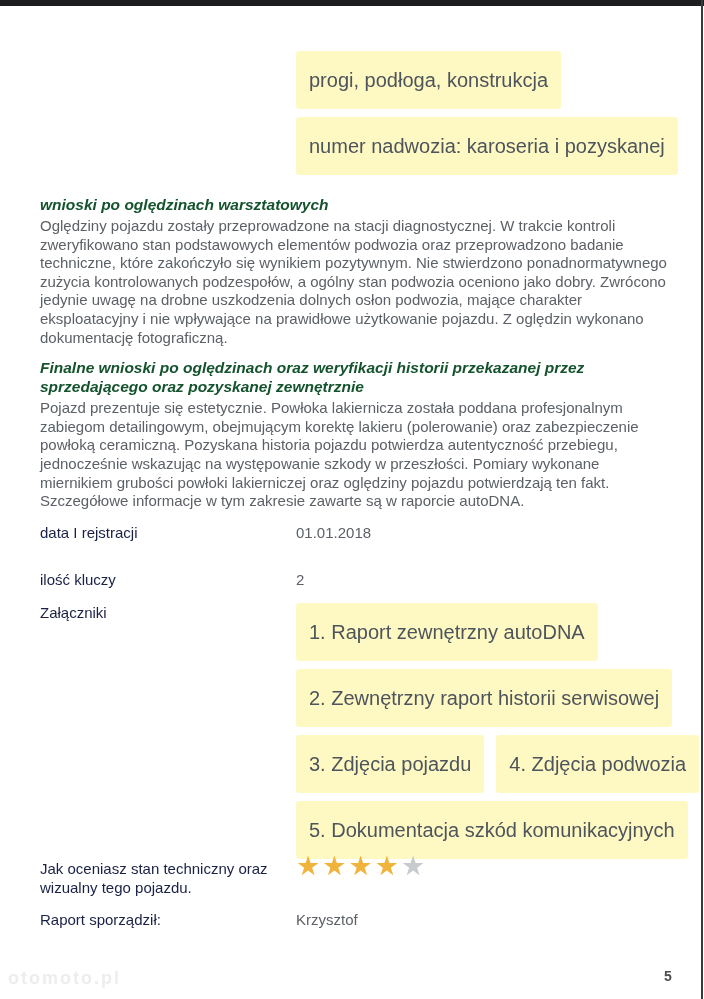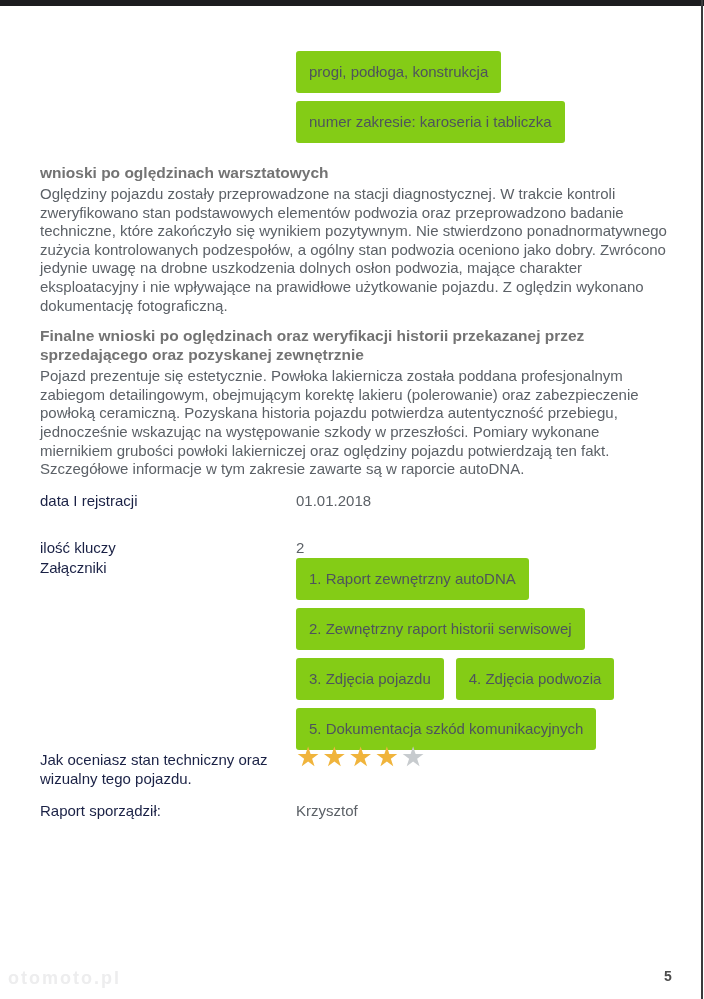--- a/index.html
+++ b/index.html
@@ -22,40 +22,40 @@
   }
   .content {
     position:absolute; left:40px; top:6px; width:632px;
   }
   
   .top-chips {
     margin-top:45px; margin-left:256px;
     display:flex; flex-direction:column; align-items:flex-start; gap:8px;
   }
   .chip {
-    background:#84cc16; color:#4e545c;
-    font-size:15px; line-height:18px;
-    padding:12px 13px; border-radius:3px;
+    background:#fef9c3; color:#4e545c;
+    font-size:20px; line-height:18px;
+    padding:20px 13px; border-radius:3px;
     white-space:nowrap; border:none; cursor:default;
     font-family:inherit;
   }
   .section-heading {
-    font-size:15.5px; font-weight:bold; color:#737373;
-    line-height:19px; margin:20px 0 3px 0;
+    font-size:15.5px; font-weight:bold; color:#14532d;
+    line-height:19px; margin:20px 0 3px 0;font-style:italic;
   }
   .section-heading.second { margin-top:11px; }
   .section-body {
     font-size:15px; color:#5c6167; line-height:18.6px; margin:0;
   }
   
   .fields { margin-top:12px; }
   .field-row { display:flex; align-items:flex-start; }
   .field-row.reg    { margin-top:0; }
   .field-row.keys   { margin-top:28px; }
-  .field-row.attach { margin-top:1px; }
+  .field-row.attach { margin-top:14px; }
   .field-row.rating { }
   .field-row.author { margin-top:13px; }
   .field-label {
     width:256px; flex-shrink:0;
     font-size:15px; font-weight:normal; color:#1a2145; line-height:19px;
   }
   .field-value {
     font-size:15px; color:#5c6167; line-height:19px;
   }
   .attach-list { display:flex; flex-direction:column; align-items:flex-start; gap:8px; }
@@ -79,21 +79,21 @@
 </head>
 <body>
 
 <div class="top-bar"></div>
 <div class="right-edge-line"></div>
 
 <div class="content">
 
   <div class="top-chips">
     <button class="chip">progi, podłoga, konstrukcja</button>
-    <button class="chip">numer zakresie: karoseria i tabliczka</button>
+    <button class="chip">numer nadwozia: karoseria i pozyskanej</button>
   </div>
 
   <h2 class="section-heading">wnioski po oględzinach warsztatowych</h2>
   <p class="section-body">Oględziny pojazdu zostały przeprowadzone na stacji diagnostycznej. W trakcie kontroli zweryfikowano stan podstawowych elementów podwozia oraz przeprowadzono badanie techniczne, które zakończyło się wynikiem pozytywnym. Nie stwierdzono ponadnormatywnego zużycia kontrolowanych podzespołów, a ogólny stan podwozia oceniono jako dobry. Zwrócono jedynie uwagę na drobne uszkodzenia dolnych osłon podwozia, mające charakter eksploatacyjny i nie wpływające na prawidłowe użytkowanie pojazdu. Z oględzin wykonano dokumentację fotograficzną.</p>
 
   <h2 class="section-heading second">Finalne wnioski po oględzinach oraz weryfikacji historii przekazanej przez sprzedającego oraz pozyskanej zewnętrznie</h2>
   <p class="section-body">Pojazd prezentuje się estetycznie. Powłoka lakiernicza została poddana profesjonalnym zabiegom detailingowym, obejmującym korektę lakieru (polerowanie) oraz zabezpieczenie powłoką ceramiczną. Pozyskana historia pojazdu potwierdza autentyczność przebiegu, jednocześnie wskazując na występowanie szkody w przeszłości. Pomiary wykonane miernikiem grubości powłoki lakierniczej oraz oględziny pojazdu potwierdzają ten fakt. Szczegółowe informacje w tym zakresie zawarte są w raporcie autoDNA.</p>
 
   <div class="fields">
 

